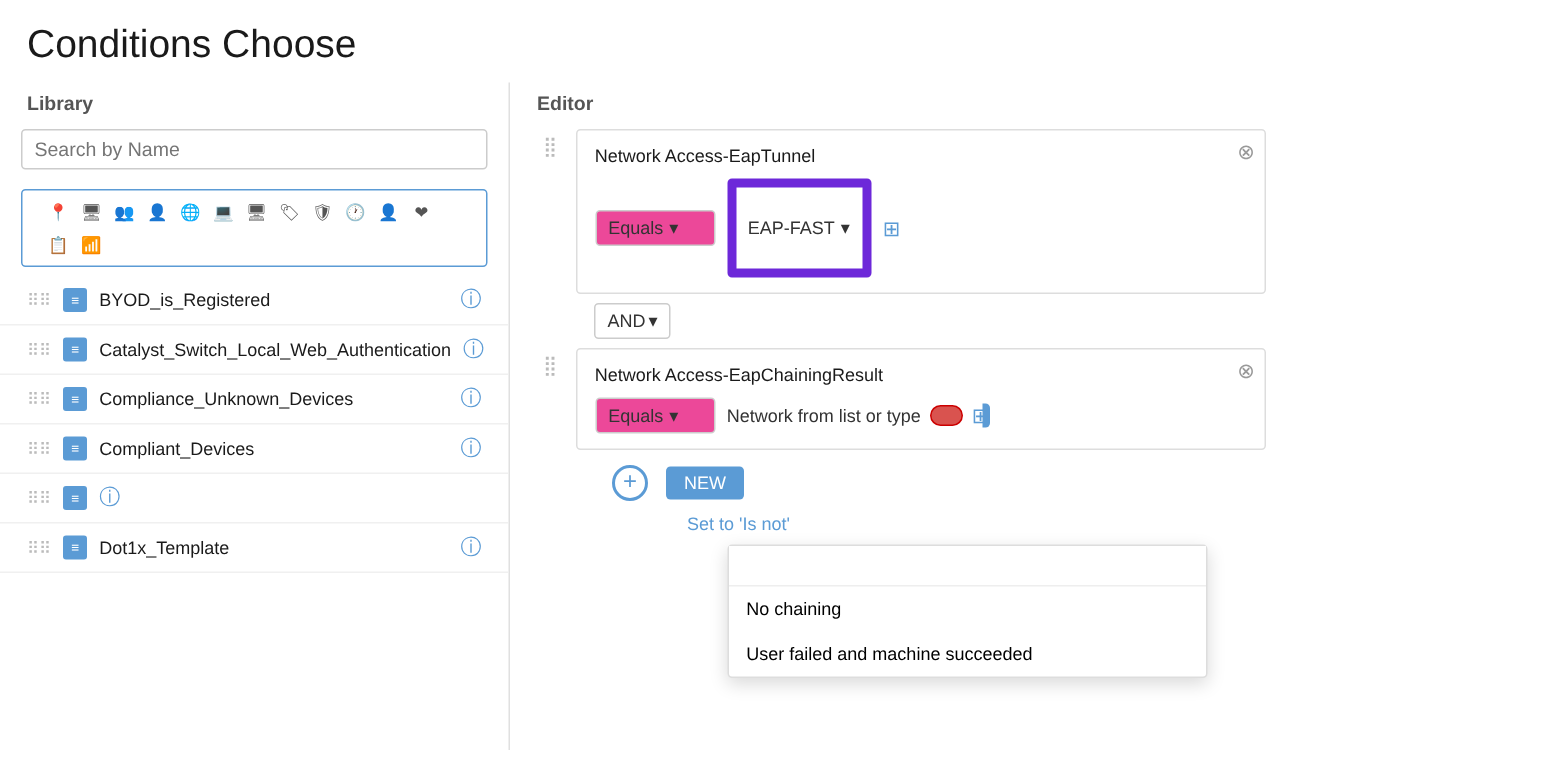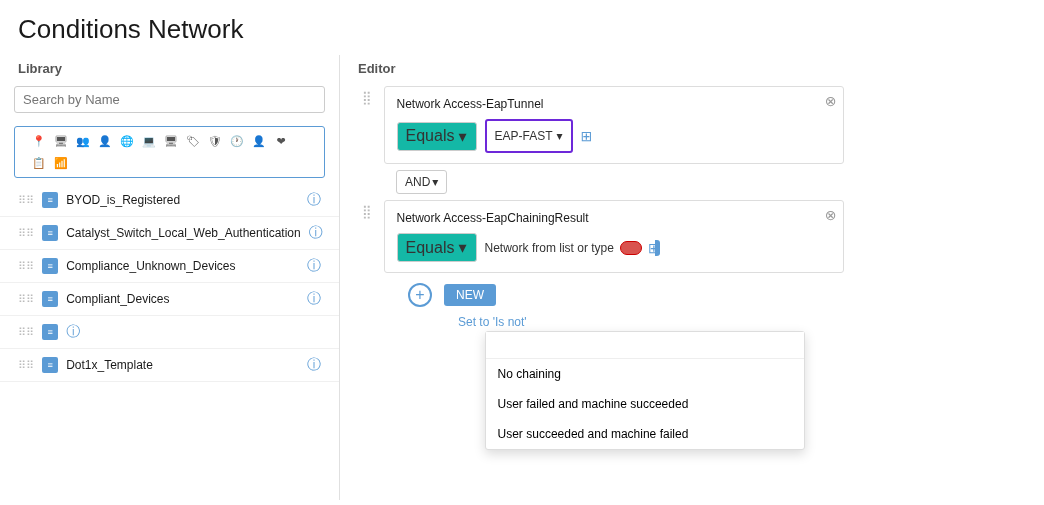--- a/index.html
+++ b/index.html
@@ -153,32 +153,32 @@
     }
     .condition-row {
       display: flex;
       align-items: center;
       gap: 8px;
     }
     .select-dropdown {
       border: 1px solid #ccc;
       border-radius: 3px;
       padding: 4px 8px;
-      font-size: 16px;
-      background: #14b8a6;
+      font-size: 12px;
+      background: #ec4899;
       cursor: pointer;
       display: flex;
       align-items: center;
       gap: 4px;
       min-width: 80px;
     }
     .value-chip {
-      border: 2px solid #6d28d9;
-      border-radius: 3px;
-      padding: 8px 8px;
+      border: 6px solid #6d28d9;
+      border-radius: 3px;
+      padding: 20px 8px;
       font-size: 12px;
       background: #fff;
       display: flex;
       align-items: center;
       gap: 4px;
     }
     .grid-icon {
       color: #5b9bd5;
       font-size: 14px;
       cursor: pointer;
@@ -276,21 +276,21 @@
       top: 0;
       bottom: 0;
       width: 5px;
       background: #5b9bd5;
       border-radius: 0 3px 3px 0;
     }
   </style>
 </head>
 <body>
 
-<div class="page-title">Conditions Network</div>
+<div class="page-title">Conditions Choose</div>
 
 <div class="main-layout">
 
   <div class="library-panel">
     <div class="library-title">Library</div>
     <input class="search-box" type="text" placeholder="Search by Name" style="">
 
     <div class="icon-toolbar">
       <span>📍</span>
       <span>🖥</span>
@@ -393,21 +393,20 @@
               <span style="display:inline-block; width:22px; height:14px; background:#d9534f; border-radius:7px; border: 1.5px solid #cc0000; cursor:pointer;"></span>
               <span class="grid-icon">⊞</span>
               <div class="vertical-line"></div>
             </div>
           </div>
 
           <div class="dropdown-overlay">
             <input class="dropdown-search" type="text" placeholder="" style="">
             <div class="dropdown-item">No chaining</div>
             <div class="dropdown-item">User failed and machine succeeded</div>
-            <div class="dropdown-item">User succeeded and machine failed</div>
           </div>
         </div>
       </div>
 
       <div class="add-row">
         <div class="add-btn">+</div>
         <button class="new-btn">NEW</button>
       </div>
 
       <div style="padding-left:50px; margin-top:7px;">

